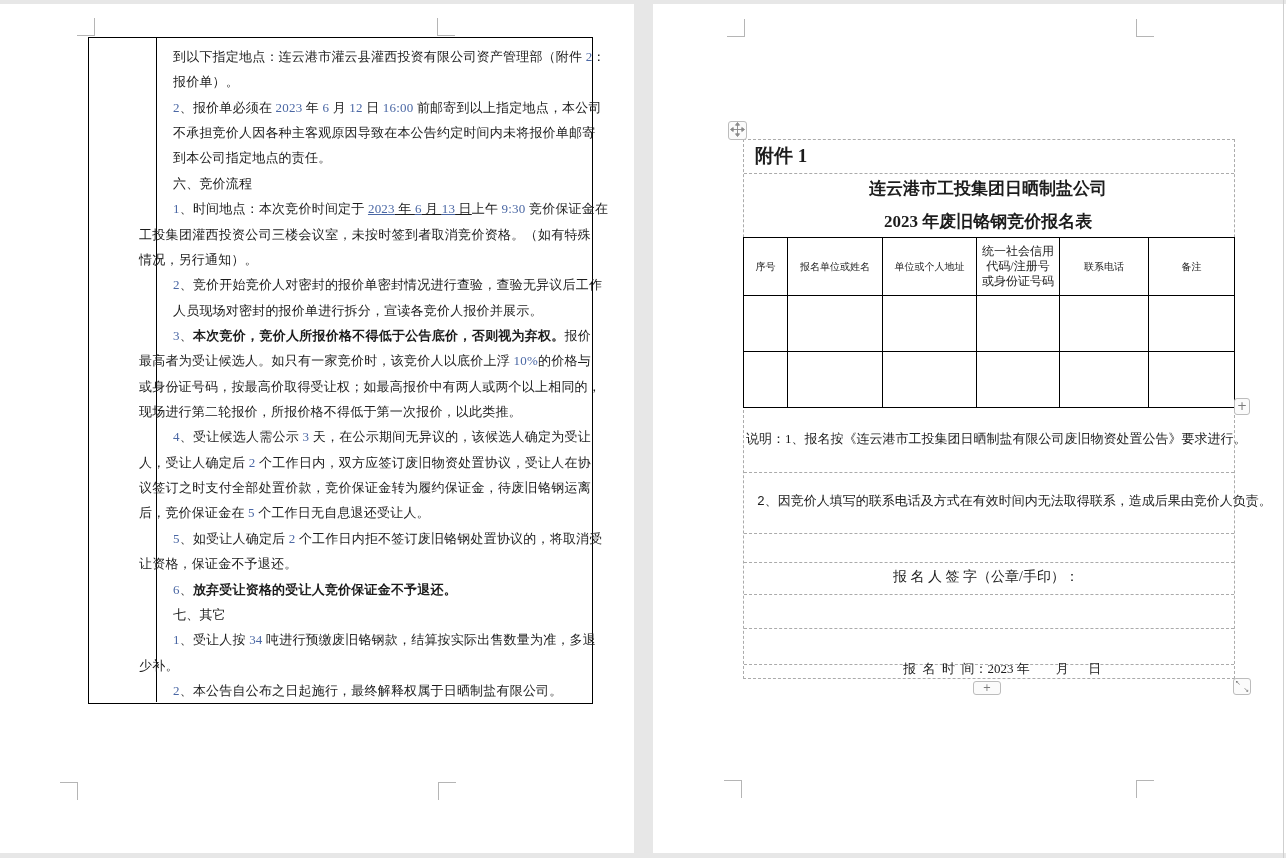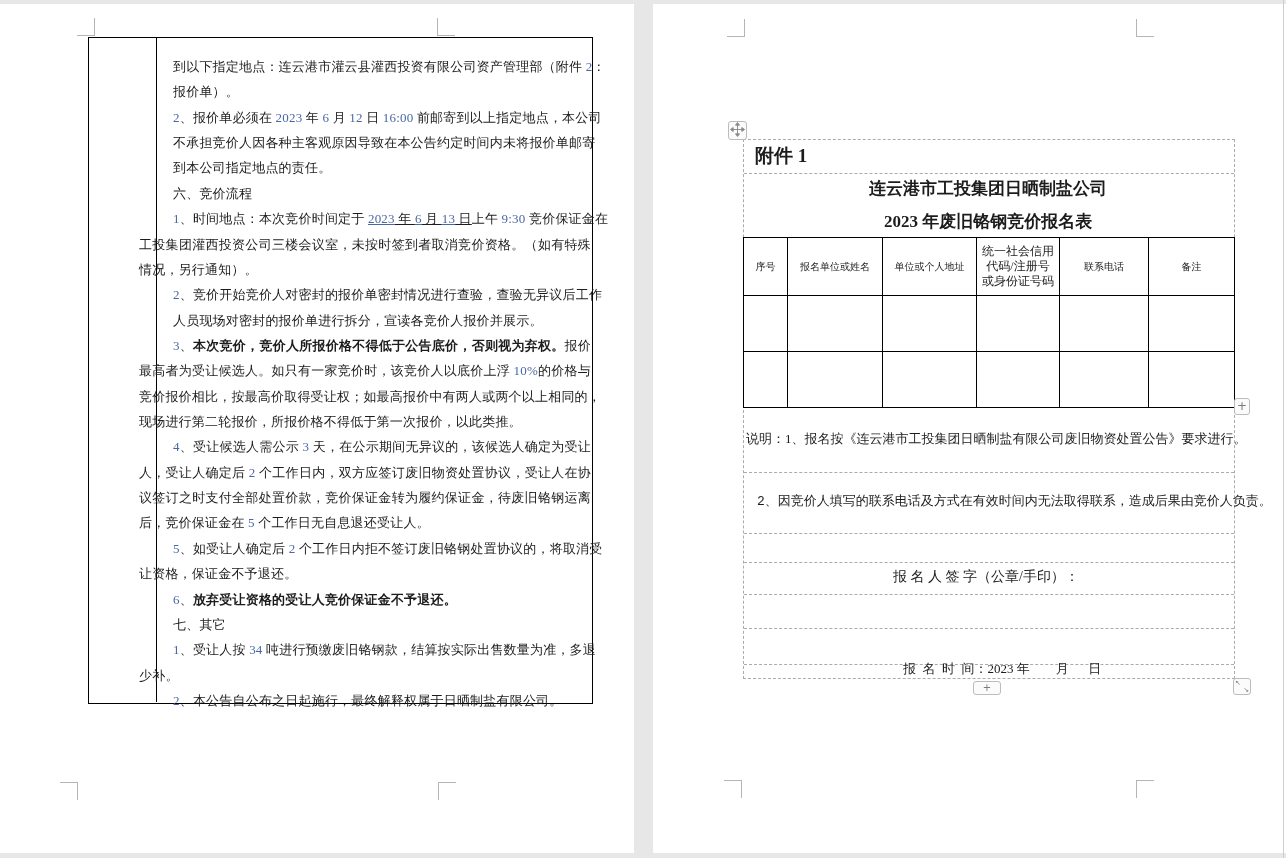--- a/index.html
+++ b/index.html
@@ -11,21 +11,21 @@
   .crop{position:absolute;width:17px;height:17px;}
   .crop.tl{border-right:1px solid #b5b5b5;border-bottom:1px solid #b5b5b5;}
   .crop.tr{border-left:1px solid #b5b5b5;border-bottom:1px solid #b5b5b5;}
   .crop.bl{border-right:1px solid #b5b5b5;border-top:1px solid #b5b5b5;}
   .crop.br{border-left:1px solid #b5b5b5;border-top:1px solid #b5b5b5;}
   
   #ltable{position:absolute;left:88px;top:37px;width:503px;height:665px;
           border:1px solid #000;}
   #ldivider{position:absolute;left:156px;top:37px;width:0;height:665px;
           border-left:1px solid #000;}
-  #llines{position:absolute;left:139px;top:54px;width:452px;}
+  #llines{position:absolute;left:139px;top:44px;width:452px;}
   .line{position:relative;height:25.36px;line-height:25.36px;font-size:13px;
         white-space:nowrap;letter-spacing:0.2px;}
   .line.indent{margin-left:34px;}
   .line.fill{text-align:justify;text-align-last:justify;}
   .line span.b{font-weight:bold;}
   .line span.u{text-decoration:underline;}
   span.num{color:#4a67a4;}
   
   #dashedbox{position:absolute;left:743px;top:139px;width:490px;height:538px;
              border:1px dashed #ababab;}
@@ -84,21 +84,21 @@
       <div class="line indent fill"><span>不承担竞价人因各种主客观原因导致在本公告约定时间内未将报价单邮寄</span></div>
       <div class="line indent"><span>到本公司指定地点的责任。</span></div>
       <div class="line indent"><span>六、竞价流程</span></div>
       <div class="line indent fill"><span class="num">1</span><span>、时间地点：本次竞价时间定于 </span><span class="num u">2023</span><span class="u"> 年 </span><span class="num u">6</span><span class="u"> 月 </span><span class="num u">13</span><span class="u"> 日</span><span>上午 </span><span class="num">9:30</span><span> 竞价保证金在</span></div>
       <div class="line fill"><span>工投集团灌西投资公司三楼会议室，未按时签到者取消竞价资格。（如有特殊</span></div>
       <div class="line"><span>情况，另行通知）。</span></div>
       <div class="line indent fill"><span class="num">2</span><span>、竞价开始竞价人对密封的报价单密封情况进行查验，查验无异议后工作</span></div>
       <div class="line indent"><span>人员现场对密封的报价单进行拆分，宣读各竞价人报价并展示。</span></div>
       <div class="line indent fill"><span class="num">3</span><span>、</span><span class="b">本次竞价，竞价人所报价格不得低于公告底价，否则视为弃权。</span><span>报价</span></div>
       <div class="line fill"><span>最高者为受让候选人。如只有一家竞价时，该竞价人以底价上浮 </span><span class="num">10%</span><span>的价格与</span></div>
-      <div class="line fill"><span>竞价报价相比，按最高价取得受让权；如最高报价中有两人或两个以上相同的，</span></div>
+      <div class="line fill"><span>或身份证号码，按最高价取得受让权；如最高报价中有两人或两个以上相同的，</span></div>
       <div class="line"><span>现场进行第二轮报价，所报价格不得低于第一次报价，以此类推。</span></div>
       <div class="line indent fill"><span class="num">4</span><span>、受让候选人需公示 </span><span class="num">3</span><span> 天，在公示期间无异议的，该候选人确定为受让</span></div>
       <div class="line fill"><span>人，受让人确定后 </span><span class="num">2</span><span> 个工作日内，双方应签订废旧物资处置协议，受让人在协</span></div>
       <div class="line fill"><span>议签订之时支付全部处置价款，竞价保证金转为履约保证金，待废旧铬钢运离</span></div>
       <div class="line"><span>后，竞价保证金在 </span><span class="num">5</span><span> 个工作日无自息退还受让人。</span></div>
       <div class="line indent fill"><span class="num">5</span><span>、如受让人确定后 </span><span class="num">2</span><span> 个工作日内拒不签订废旧铬钢处置协议的，将取消受</span></div>
       <div class="line"><span>让资格，保证金不予退还。</span></div>
       <div class="line indent"><span class="num">6</span><span>、</span><span class="b">放弃受让资格的受让人竞价保证金不予退还。</span></div>
       <div class="line indent"><span>七、其它</span></div>
       <div class="line indent fill"><span class="num">1</span><span>、受让人按 </span><span class="num">34</span><span> 吨进行预缴废旧铬钢款，结算按实际出售数量为准，多退</span></div>

